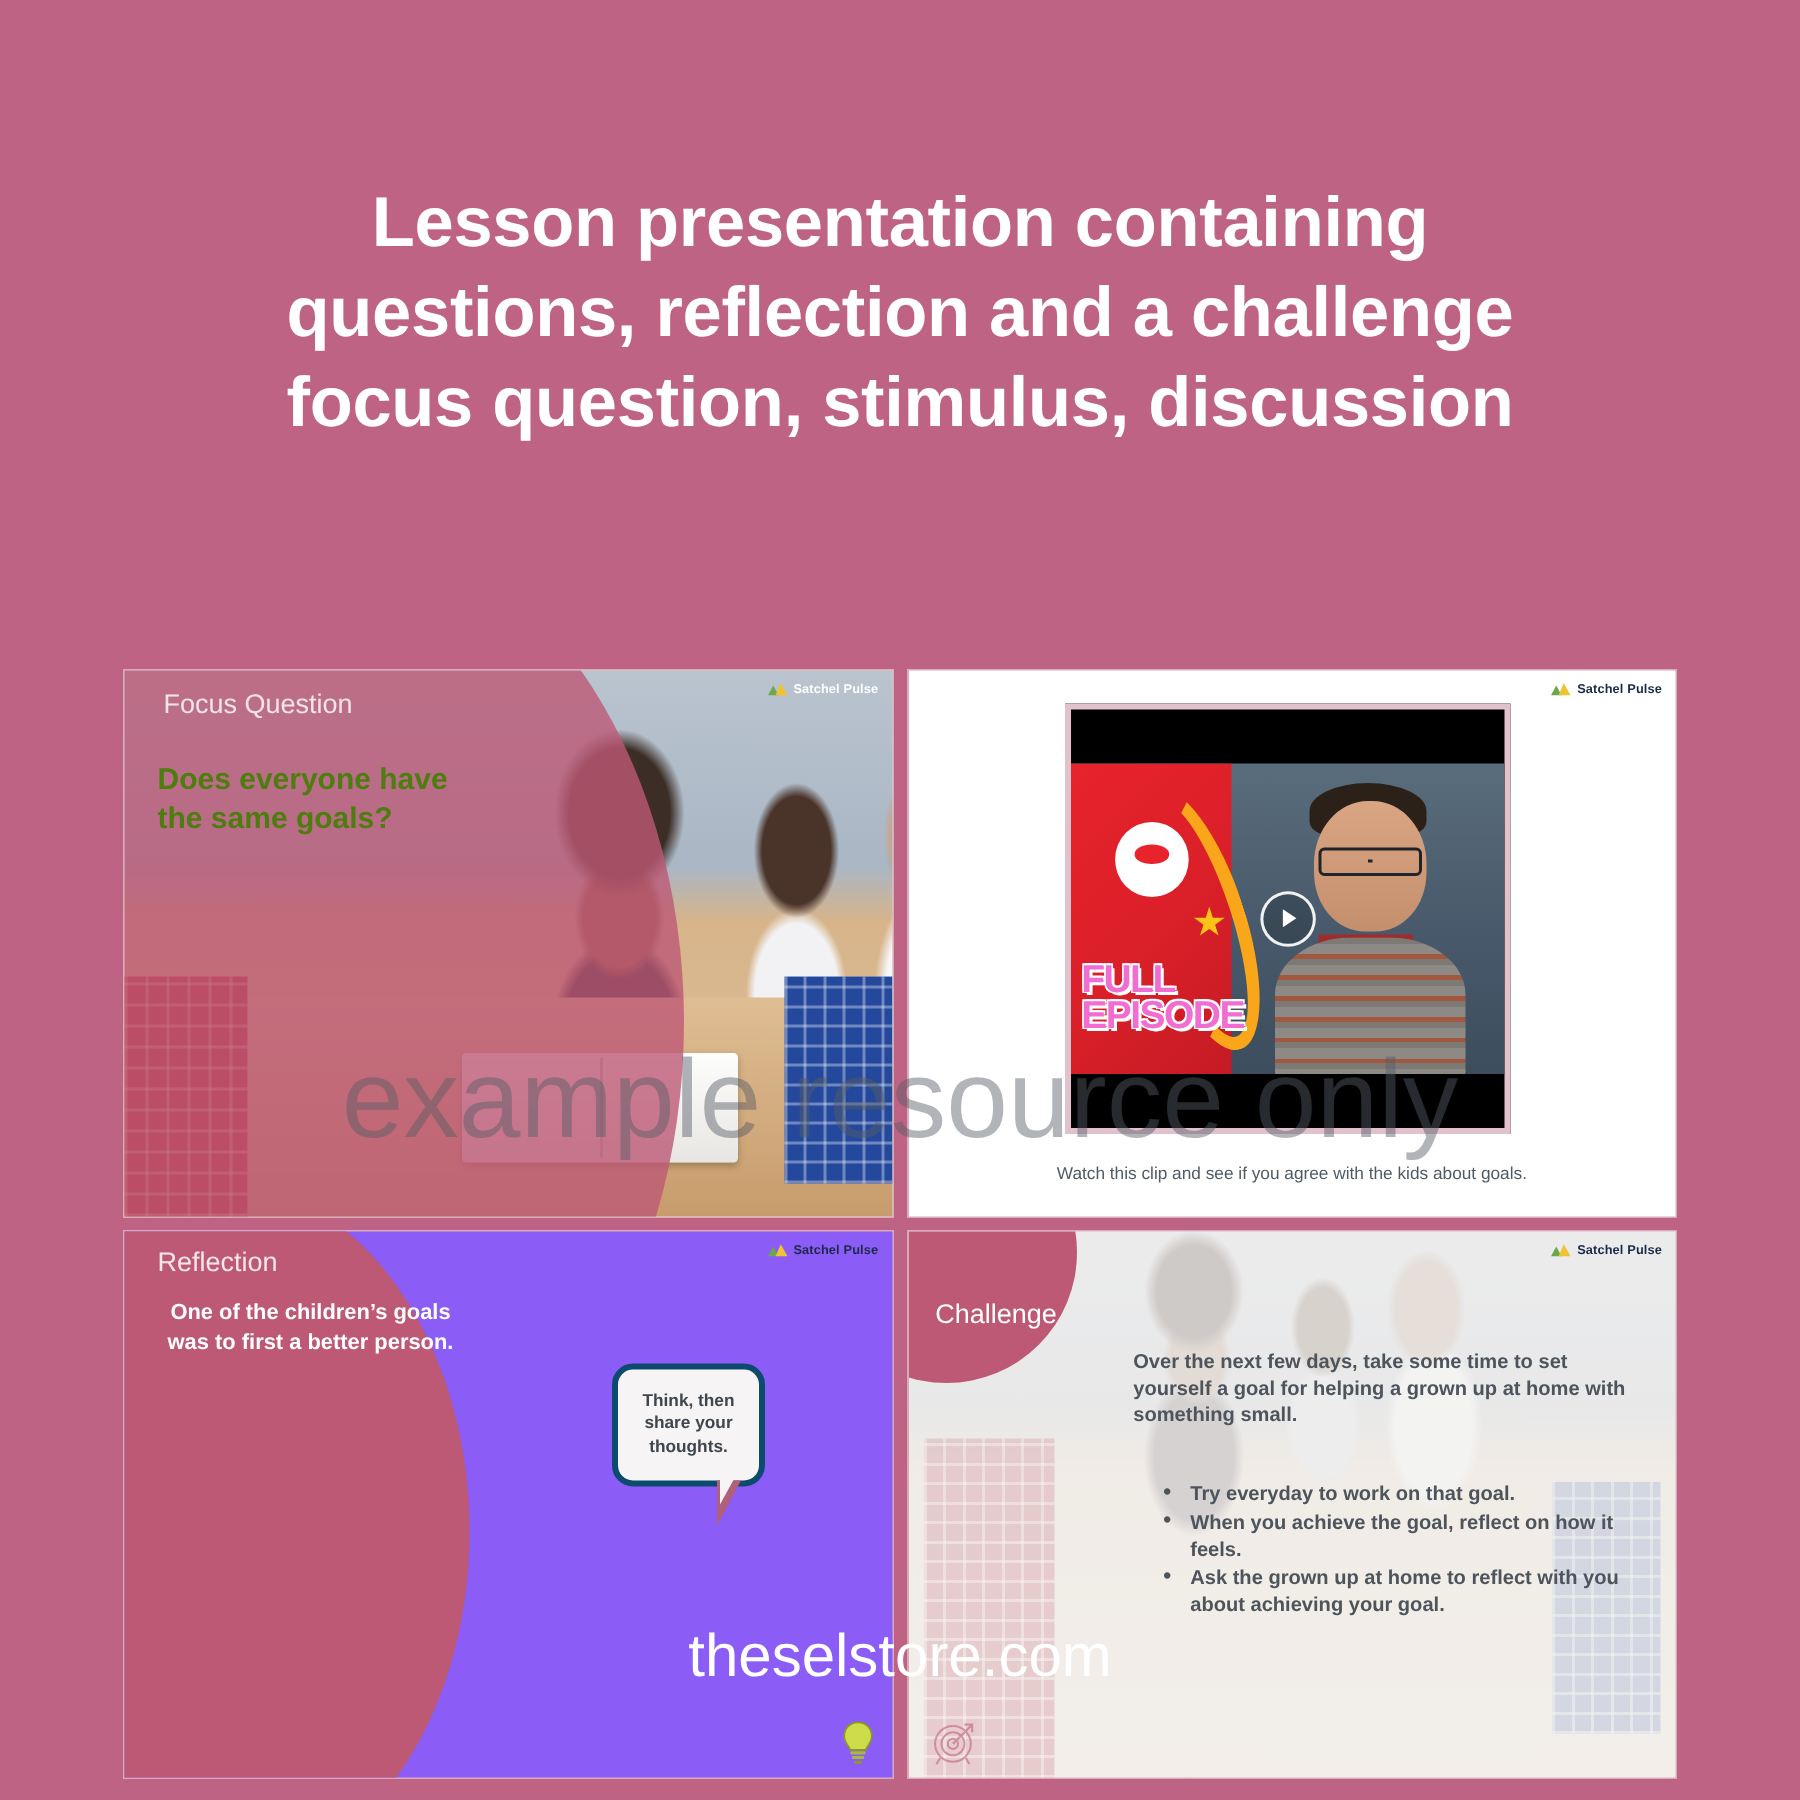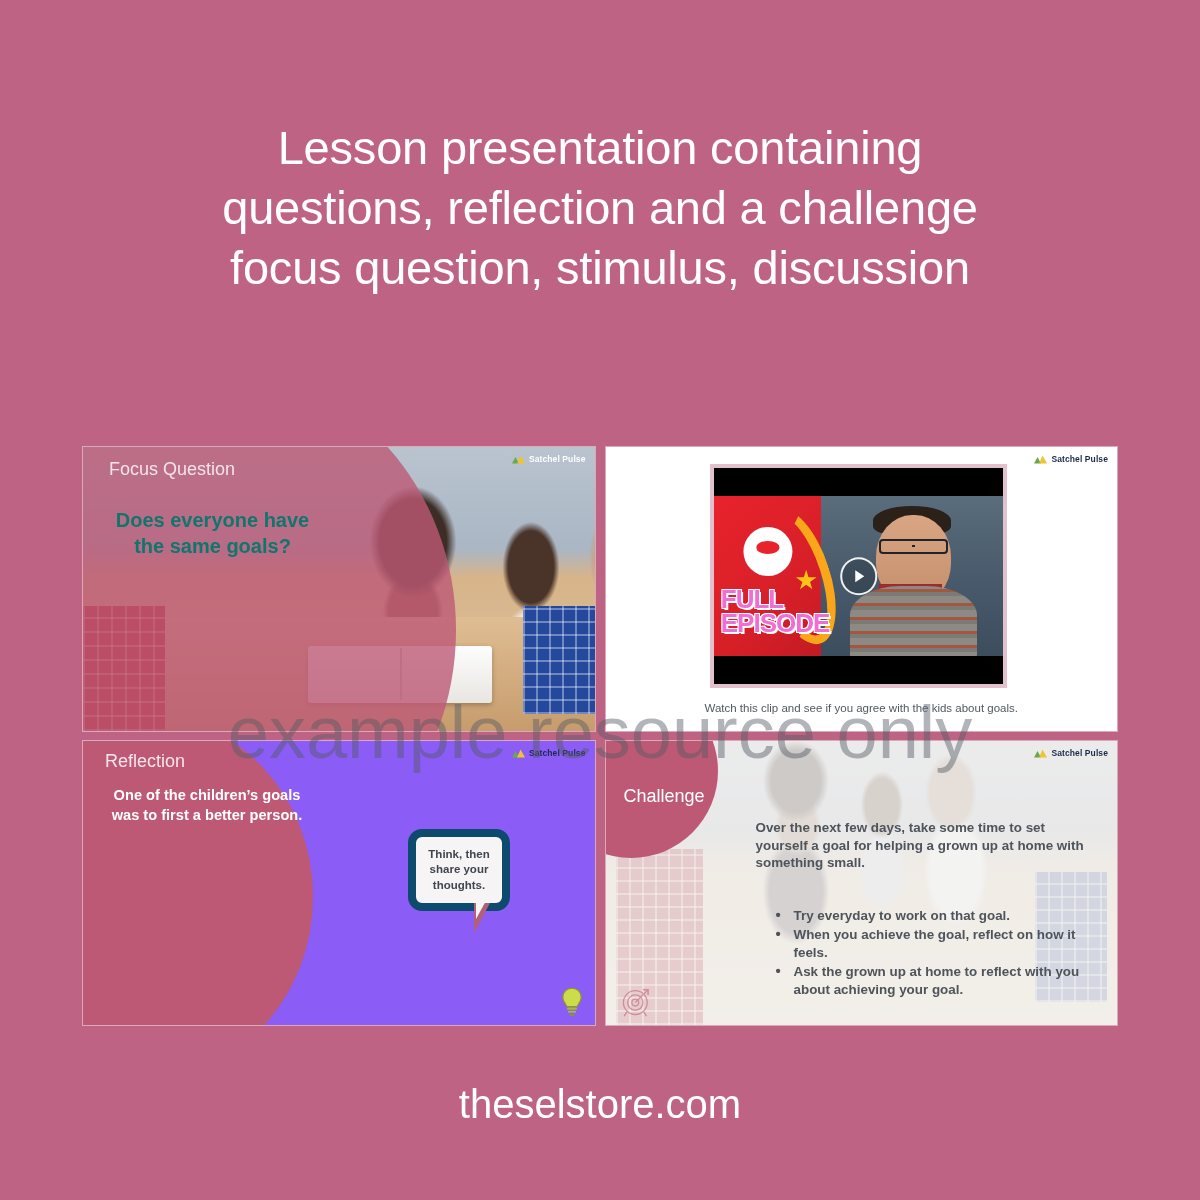--- a/index.html
+++ b/index.html
@@ -10,32 +10,32 @@
   }
   body { background: #bf6384; position: relative; }
 
   
   .headline {
     position: absolute;
     left: 0; top: 118px; width: 1200px;
     text-align: center;
     color: #ffffff;
     font-size: 47px;
-    font-weight: 400;
+    font-weight: 700;
     line-height: 1.28;
     letter-spacing: -0.2px;
     padding: 0 90px;
   }
   .headline span { display: block; }
 
   
   .grid {
     position: absolute;
     left: 82px; top: 446px;
-    width: 1036px; height: 580px;
+    width: 1036px; height: 740px;
     display: grid;
     grid-template-columns: 1fr 1fr;
     grid-template-rows: 1fr 1fr;
     gap: 8px 9px;
   }
   .slide {
     position: relative;
     background: #ffffff;
     overflow: hidden;
     border: 1px solid #d9aab9;
@@ -105,22 +105,22 @@
     border-radius: 50%;
     background: rgba(189, 89, 117, 0.80);
   }
   .s1 .sec-label {
     position: absolute; left: 26px; top: 12px;
     color: #f4e3e9; font-size: 18px; font-weight: 400;
     z-index: 12;
   }
   .s1 .fq-text {
     position: absolute; left: 22px; top: 60px; width: 215px;
-    color: #0f766e; font-size: 20px; font-weight: 700;
-    line-height: 1.30; text-align: center;
+    color: #4d7c0f; font-size: 20px; font-weight: 700;
+    line-height: 1.30; 
     z-index: 12;
   }
 
   
   .s2 { background: #ffffff; }
   .s2 .video-frame {
     position: absolute;
     left: 20.5%; top: 6%; width: 58%; height: 79%;
     border: 4px solid #e2c1cc; background: #000;
     overflow: hidden;
@@ -233,21 +233,21 @@
   }
   .s3 .body {
     position: absolute; left: 18px; top: 44px; width: 212px;
     color: #ffffff; font-size: 14.6px; font-weight: 700;
     line-height: 1.38; text-align: center; z-index: 12;
   }
   .s3 .body p + p { margin-top: 10px; }
   .s3 .bubble {
     position: absolute; left: 325px; top: 88px;
     width: 102px; height: 82px;
-    border: 8px solid #0c4a6e; border-radius: 14px;
+    border: 4px solid #0c4a6e; border-radius: 14px;
     background: #f6f4f4;
     display: flex; align-items: center; justify-content: center;
   }
   .s3 .bubble span {
     color: #3f4650; font-size: 11.5px; font-weight: 700;
     line-height: 1.35; text-align: center;
   }
   .s3 .bubble .tail {
     position: absolute; right: 12px; bottom: -30px;
     width: 0; height: 0;

